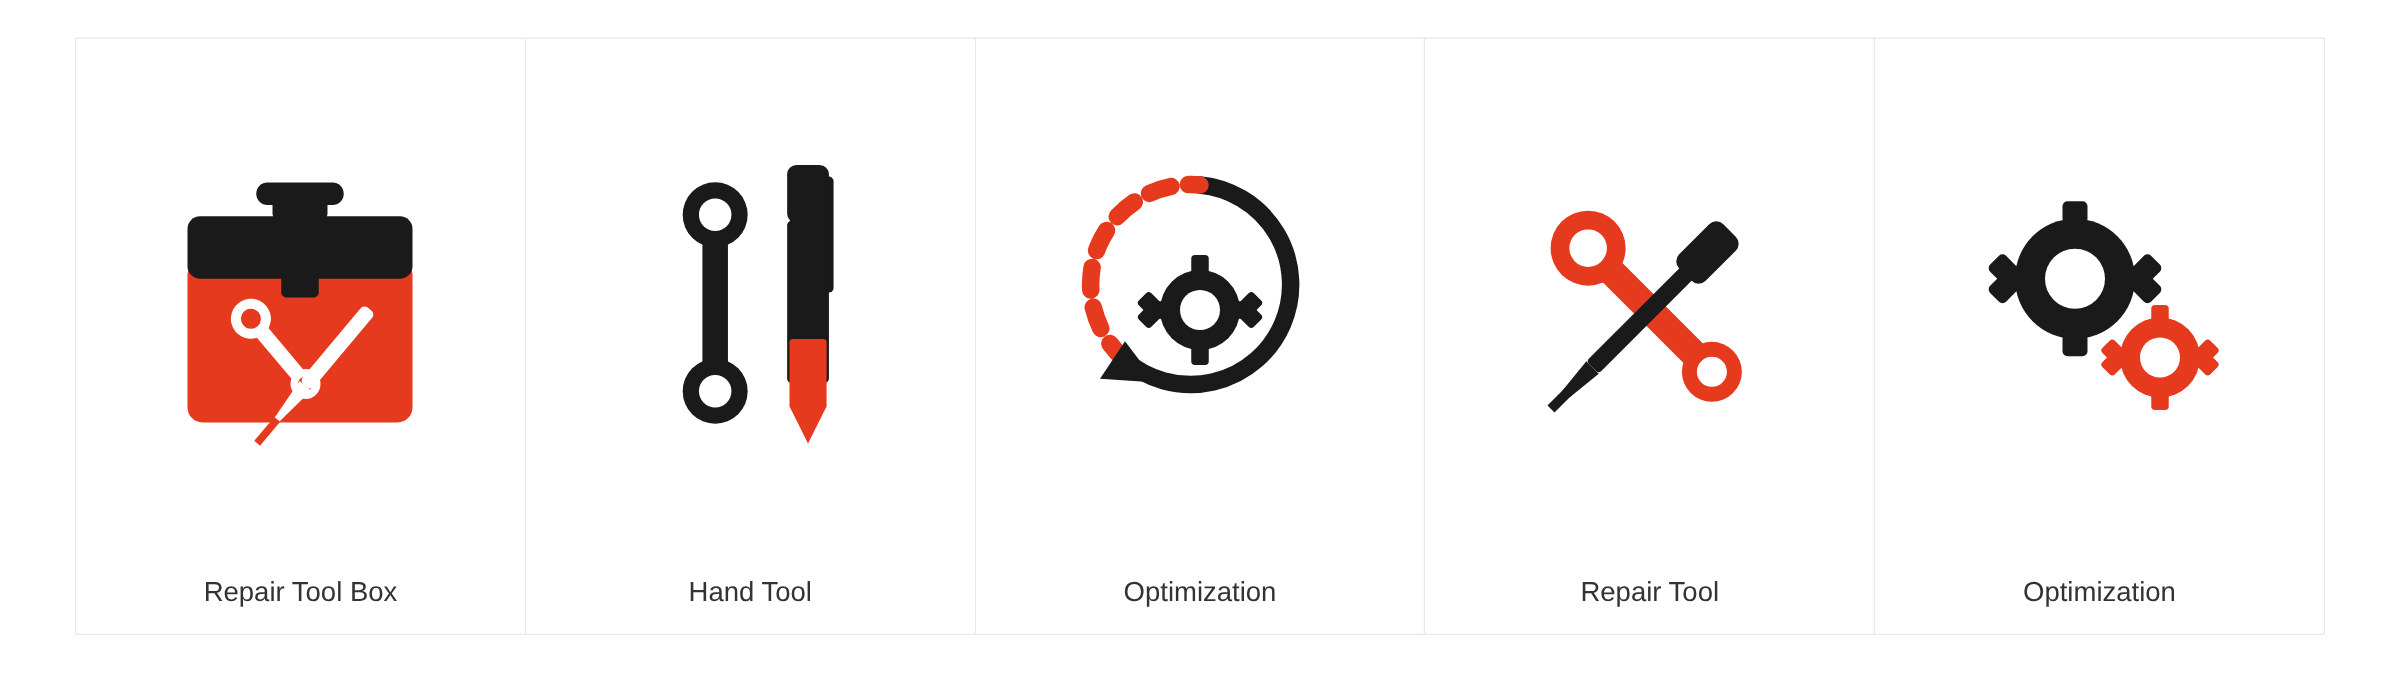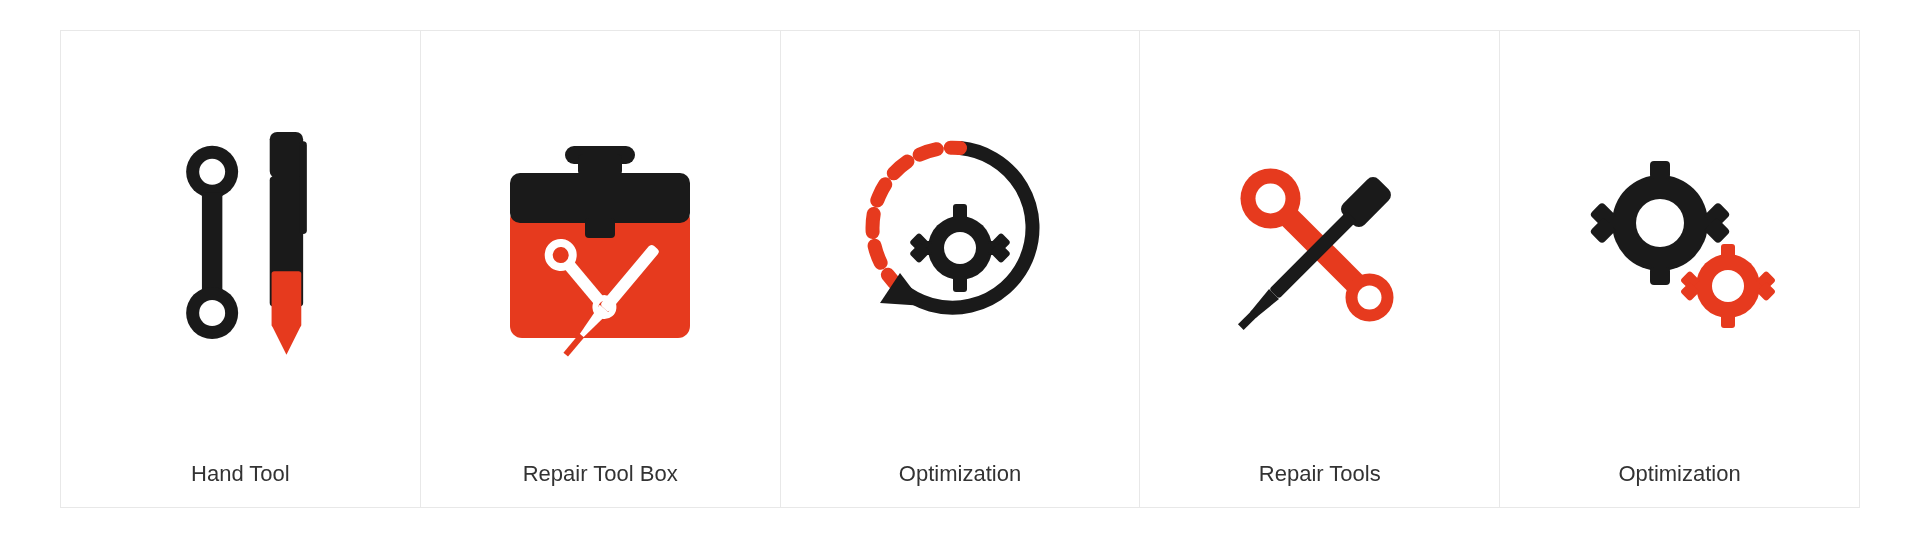--- a/index.html
+++ b/index.html
@@ -58,52 +58,20 @@
       height: 260px;
     }
   </style>
 </head>
 <body>
 
 <div class="icons-container">
 
   <div class="icon-item">
     <div class="icon-wrapper">
-      <svg class="icon-svg" viewBox="0 0 220 280">
-
-        <g transform="translate(30, 20)">
-
-          <ellipse cx="50" cy="38" rx="28" ry="28" fill="#1a1a1a"></ellipse>
-          <ellipse cx="50" cy="38" rx="14" ry="14" fill="white"></ellipse>
-
-          <rect x="39" y="60" width="22" height="120" fill="#1a1a1a"></rect>
-
-          <ellipse cx="50" cy="190" rx="28" ry="28" fill="#1a1a1a"></ellipse>
-          <ellipse cx="50" cy="190" rx="14" ry="14" fill="white"></ellipse>
-        </g>
-
-        <g transform="translate(120, 15)">
-
-          <rect x="22" y="0" width="36" height="50" rx="8" fill="#1a1a1a"></rect>
-
-          <rect x="22" y="48" width="36" height="140" rx="4" fill="#1a1a1a"></rect>
-
-          <rect x="24" y="150" width="32" height="60" rx="3" fill="#e63a1e"></rect>
-
-          <polygon points="24,208 56,208 40,240" fill="#e63a1e"></polygon>
-
-          <rect x="54" y="10" width="8" height="100" rx="4" fill="#1a1a1a"></rect>
-        </g>
-      </svg>
-    </div>
-    <div class="icon-label">Hand Tool</div>
-  </div>
-
-  <div class="icon-item">
-    <div class="icon-wrapper">
       <svg class="icon-svg" viewBox="0 0 220 260">
 
         <rect x="75" y="28" width="70" height="18" rx="9" ry="9" fill="#1a1a1a"></rect>
         <rect x="88" y="36" width="44" height="22" rx="5" fill="#1a1a1a"></rect>
 
         <rect x="20" y="90" width="180" height="130" rx="12" fill="#e63a1e"></rect>
 
         <rect x="20" y="55" width="180" height="50" rx="10" fill="#1a1a1a"></rect>
 
         <rect x="95" y="100" width="30" height="20" rx="4" fill="#1a1a1a"></rect>
@@ -117,20 +85,52 @@
         </g>
 
         <g transform="translate(115, 100) rotate(40, 25, 60)" fill="white">
           <rect x="19" y="20" width="12" height="80" rx="4" fill="white"></rect>
           <polygon points="19,100 31,100 27,140 23,140" fill="white"></polygon>
           <rect x="22" y="135" width="6" height="25" fill="#e63a1e"></rect>
         </g>
       </svg>
     </div>
     <div class="icon-label">Repair Tool Box</div>
+  </div>
+
+  <div class="icon-item">
+    <div class="icon-wrapper">
+      <svg class="icon-svg" viewBox="0 0 220 280">
+
+        <g transform="translate(30, 20)">
+
+          <ellipse cx="50" cy="38" rx="28" ry="28" fill="#1a1a1a"></ellipse>
+          <ellipse cx="50" cy="38" rx="14" ry="14" fill="white"></ellipse>
+
+          <rect x="39" y="60" width="22" height="120" fill="#1a1a1a"></rect>
+
+          <ellipse cx="50" cy="190" rx="28" ry="28" fill="#1a1a1a"></ellipse>
+          <ellipse cx="50" cy="190" rx="14" ry="14" fill="white"></ellipse>
+        </g>
+
+        <g transform="translate(120, 15)">
+
+          <rect x="22" y="0" width="36" height="50" rx="8" fill="#1a1a1a"></rect>
+
+          <rect x="22" y="48" width="36" height="140" rx="4" fill="#1a1a1a"></rect>
+
+          <rect x="24" y="150" width="32" height="60" rx="3" fill="#e63a1e"></rect>
+
+          <polygon points="24,208 56,208 40,240" fill="#e63a1e"></polygon>
+
+          <rect x="54" y="10" width="8" height="100" rx="4" fill="#1a1a1a"></rect>
+        </g>
+      </svg>
+    </div>
+    <div class="icon-label">Hand Tool</div>
   </div>
 
   <div class="icon-item">
     <div class="icon-wrapper">
       <svg class="icon-svg" viewBox="0 0 220 260">
 
         <path d="M 110 30 A 80 80 0 1 1 50 170" fill="none" stroke="#1a1a1a" stroke-width="14" stroke-linecap="round"></path>
 
         <path d="M 50 170 A 80 80 0 0 1 110 30" fill="none" stroke="#e63a1e" stroke-width="14" stroke-dasharray="18 14" stroke-linecap="round"></path>
 
@@ -170,21 +170,21 @@
 
           <rect x="-15" y="-90" width="30" height="50" rx="8" fill="#1a1a1a"></rect>
 
           <rect x="-7" y="-45" width="14" height="110" rx="3" fill="#1a1a1a"></rect>
 
           <polygon points="-7,65 7,65 4,95 -4,95" fill="#1a1a1a"></polygon>
           <rect x="-4" y="92" width="8" height="20" fill="#1a1a1a"></rect>
         </g>
       </svg>
     </div>
-    <div class="icon-label">Repair Tools</div>
+    <div class="icon-label">Repair Tool</div>
   </div>
 
   <div class="icon-item">
     <div class="icon-wrapper">
       <svg class="icon-svg" viewBox="0 0 220 260">
 
         <g transform="translate(90, 105)">
           <circle cx="0" cy="0" r="48" fill="#1a1a1a"></circle>
           <circle cx="0" cy="0" r="24" fill="white"></circle>
 

